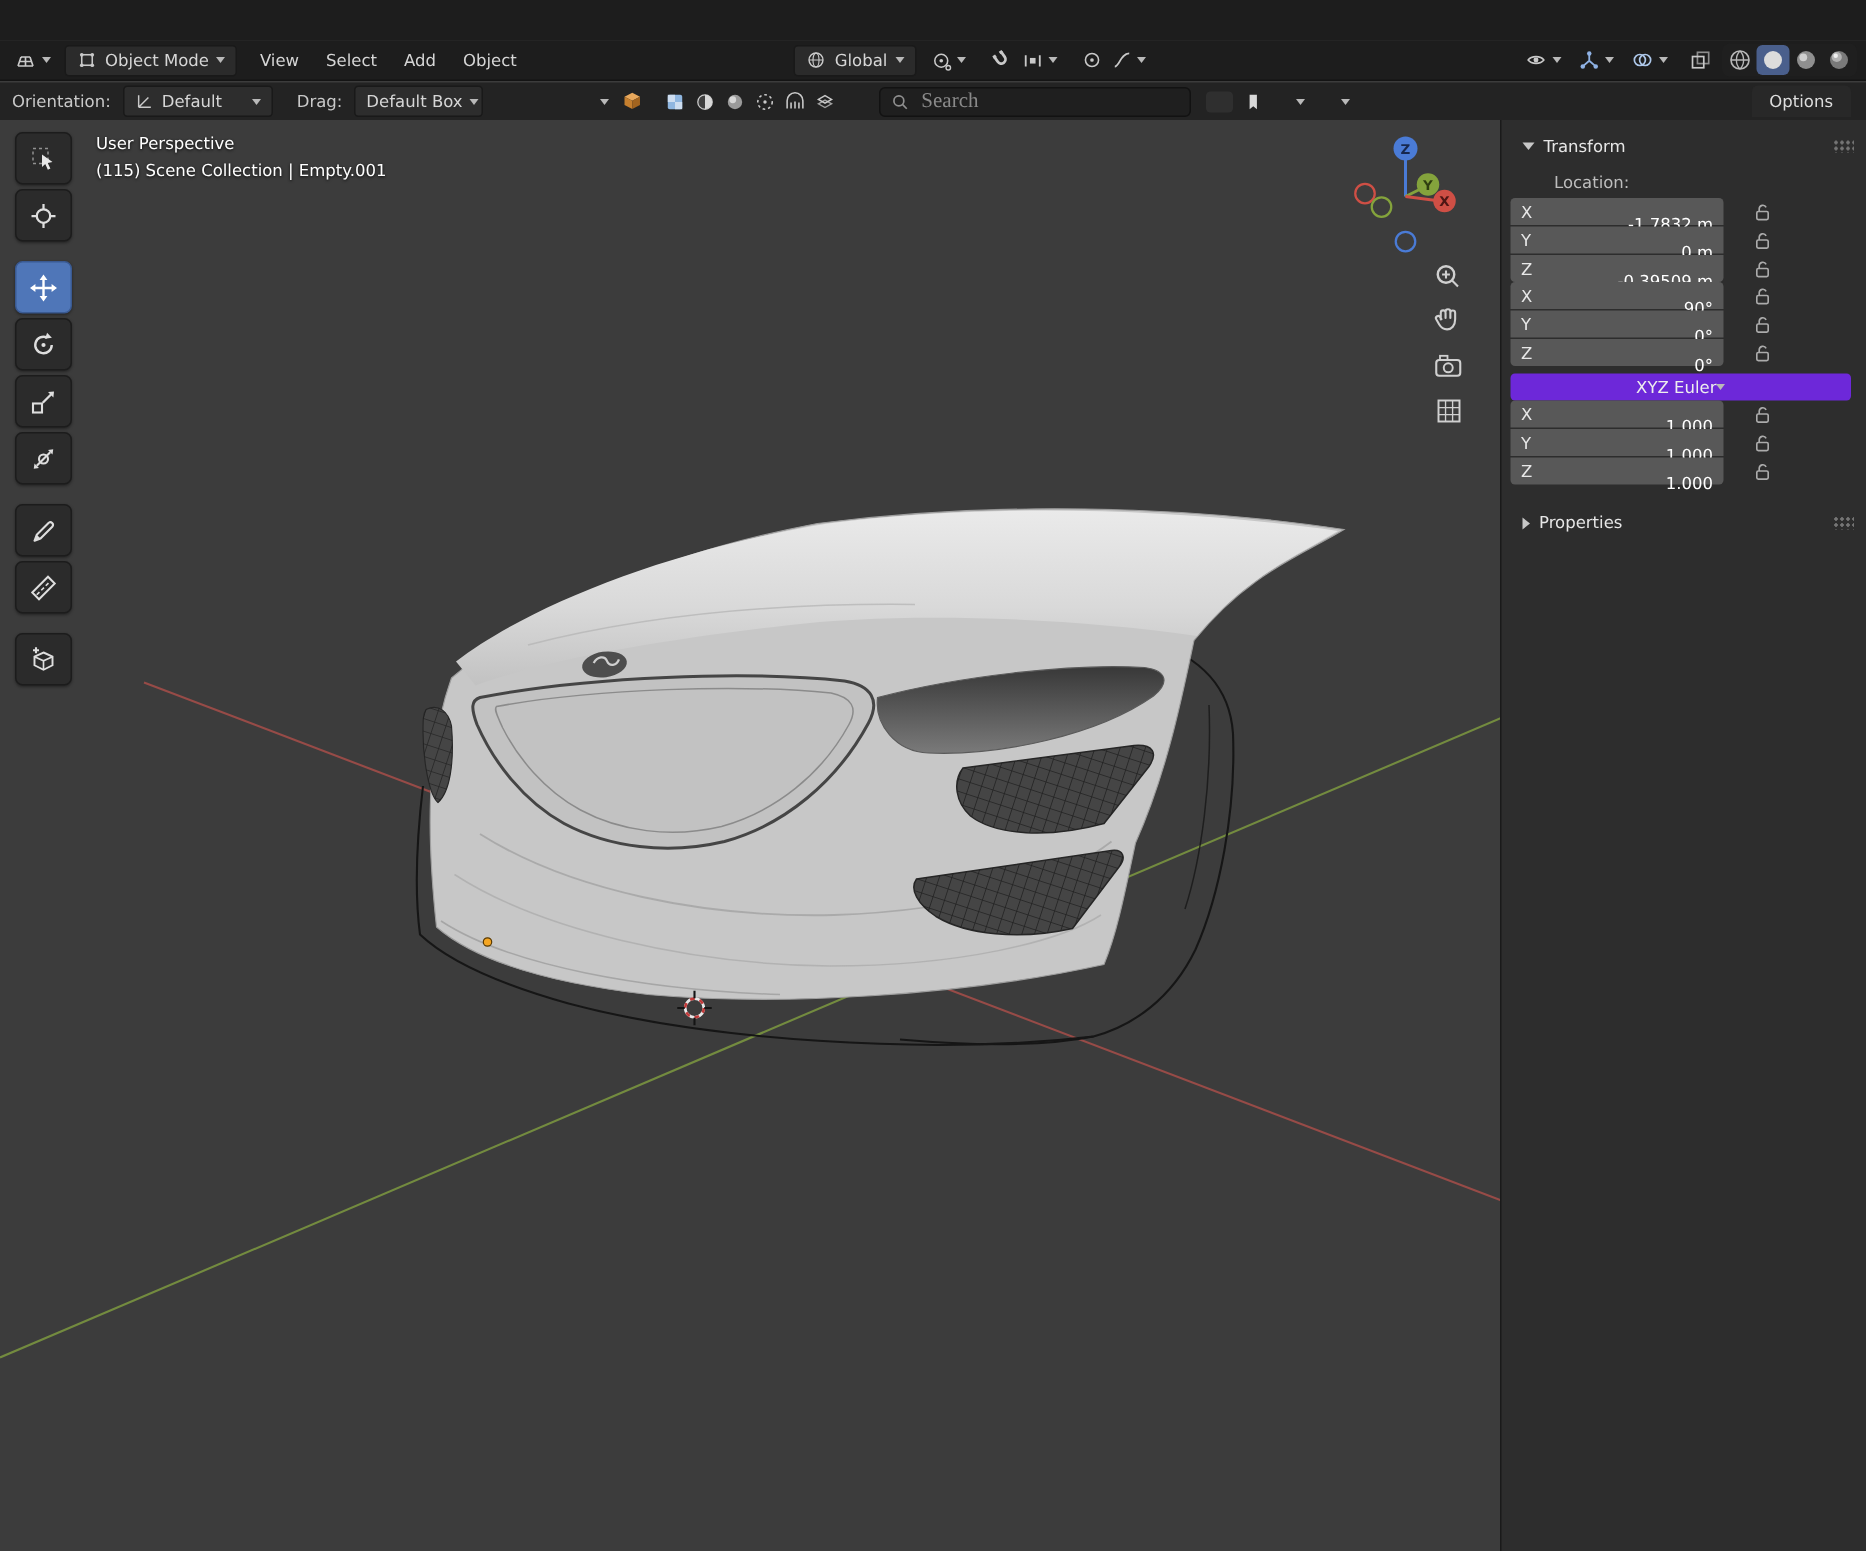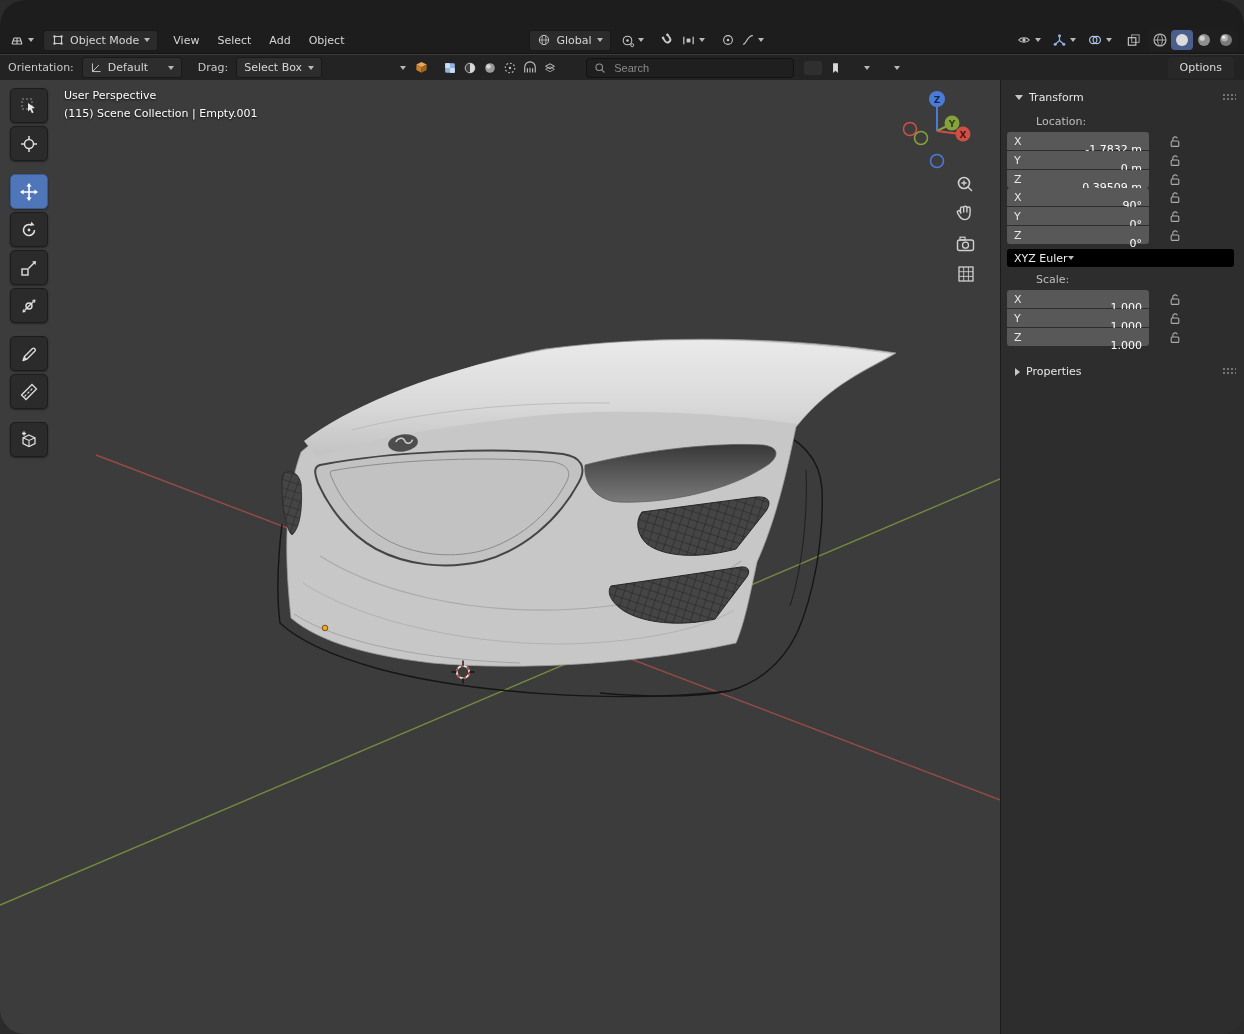--- a/index.html
+++ b/index.html
@@ -1,39 +1,39 @@
 <!DOCTYPE html>
 <html><head>
 <meta charset="utf-8">
 <style>
   html,body{margin:0;padding:0;background:#2b2b2b;}
   .app{position:relative;width:1244px;height:1034px;overflow:hidden;
        font-family:"DejaVu Sans",sans-serif;font-size:11px;color:#d6d6d6;
-       background:#3c3c3c;user-select:none;border-radius:25px;}
+       background:#3c3c3c;user-select:none;}
   svg{display:block}
 
   
   .topstrip{position:absolute;left:0;top:0;width:100%;height:27px;background:#1d1d1d;}
   .bar1{position:absolute;left:0;top:27px;width:100%;height:27px;background:#1d1d1d;
         border-bottom:1px solid #141414;display:flex;align-items:center;padding:0 6px;box-sizing:border-box;}
   .bar2{position:absolute;left:0;top:55px;width:100%;height:25px;background:#232323;
         display:flex;align-items:center;padding:0 8px;box-sizing:border-box;}
   .dd{background:#2b2b2b;border:1px solid #191919;border-radius:3px;height:21px;box-sizing:border-box;
       display:inline-flex;align-items:center;gap:5px;padding:0 7px;white-space:nowrap;}
   .bar2 .dd{background:#2d2d2d;}
   .menu{padding:3px 9px;border-radius:3px;white-space:nowrap;}
   .ibtn{display:inline-flex;align-items:center;gap:3px;padding:2px 3px;border-radius:3px;}
   .tri{width:0;height:0;display:inline-block}
   .tri.dd-c{border-left:3.5px solid transparent;border-right:3.5px solid transparent;border-top:4.5px solid #b9b9b9;}
   .tri.down{border-left:4px solid transparent;border-right:4px solid transparent;border-top:5px solid #c7c7c7;}
   .tri.right{border-top:4px solid transparent;border-bottom:4px solid transparent;border-left:5px solid #c7c7c7;}
   .lbl{color:#c9c9c9;white-space:nowrap;}
   .search{display:inline-flex;align-items:center;gap:6px;background:#1f1f1f;border:1px solid #121212;
           border-radius:4px;height:20px;padding:0 7px;width:208px;box-sizing:border-box;}
-  .search input{background:transparent;border:none;outline:none;color:#cfcfcf;font-family:Liberation Sans, sans-serif;font-size:11px;width:160px;}
+  .search input{background:transparent;border:none;outline:none;color:#cfcfcf;font-family:Liberation Serif, serif;font-size:14px;width:160px;}
   .search input::placeholder{color:#8a8a8a;}
   .pill-disabled{width:18px;height:14px;background:#3a3a3a;border-radius:3px;opacity:.55;}
   .options-btn{margin-right:2px;background:#282828;border-radius:4px 4px 0 0;padding:4px 12px;color:#dddddd;}
   .shade-group{display:flex;background:#1f1f1f;border-radius:5px;padding:1px;margin-left:4px;}
   .shade-seg{width:22px;height:20px;display:grid;place-items:center;border-radius:4px;}
   .shade-seg.active{background:#4a5f8c;}
 
   
   .ltoolbar{position:absolute;left:10px;top:88px;display:flex;flex-direction:column;gap:3px;z-index:5;}
   .tgap{height:7px;}
@@ -52,22 +52,22 @@
   .grip{margin-left:auto;width:14px;height:9px;
         background-image:radial-gradient(circle,#757575 1px,transparent 1.3px);background-size:4px 4px;}
   .sec-label{padding:6px 0 4px 7px;color:#bdbdbd;margin-left:28px;}
   .grp{margin-left:6px;width:174px;display:flex;flex-direction:column;gap:1px;}
   .prow{display:flex;align-items:center;}
   .pfield{width:174px;height:18px;background:#585858;display:flex;align-items:center;
           justify-content:space-between;padding:0 7px;box-sizing:border-box;color:#f0f0f0;}
   .grp .prow:first-child .pfield{border-radius:3px 3px 0 0;}
   .grp .prow:last-child  .pfield{border-radius:0 0 3px 3px;}
   .lock{margin-left:20px;display:grid;place-items:center;}
-  .mode-dd{margin:5px 0 0 6px;width:227px;height:18px;background:#000000;border-radius:3px;
-           display:flex;align-items:center;justify-content:flex-start;padding:0 7px;box-sizing:border-box;color:#eeeeee;}
+  .mode-dd{margin:5px 0 0 6px;width:227px;height:18px;background:#6d28d9;border-radius:3px;
+           display:flex;align-items:center;justify-content:center;padding:0 7px;box-sizing:border-box;color:#eeeeee;}
   .props{margin-top:14px;}
   .pv{color:#ffffff;margin-top:16px;}
   .ax{color:#e8e8e8;}
 </style>
 </head>
 <body>
 
 <div class="app">
 
   <div class="topstrip"></div>
@@ -216,21 +216,21 @@
         <svg width="13" height="13" viewBox="0 0 16 16">
           <path d="M3,13 H13 M3,13 V3 M3,13 L11,5" stroke="#c9c9c9" stroke-width="1.2" fill="none"></path>
         </svg>
         <span>Default</span>
       </span>
       <span class="tri dd-c"></span>
     </span>
 
     <span class="lbl" style="margin-left:16px;">Drag:</span>
     <span class="dd" style="margin-left:8px;width:86px;justify-content:space-between;">
-      <span>Select Box</span>
+      <span>Default Box</span>
       <span class="tri dd-c"></span>
     </span>
 
     <span class="tri dd-c" style="margin-left:78px;"></span>
 
     <span class="ibtn" style="margin-left:5px;">
       <svg width="15" height="15" viewBox="0 0 16 16">
         <path d="M8,2 L13.5,4.8 L8,7.6 L2.5,4.8 Z" fill="#e8a85c"></path>
         <path d="M2.5,4.8 L8,7.6 V13.5 L2.5,10.6 Z" fill="#c57f2e"></path>
         <path d="M13.5,4.8 L8,7.6 V13.5 L13.5,10.6 Z" fill="#a2641f"></path>
@@ -556,21 +556,20 @@
             </svg>
           </span>
       </div>
     </div>
 
     <div class="mode-dd">
       <span>XYZ Euler</span>
       <span class="tri dd-c"></span>
     </div>
 
-    <div class="sec-label">Scale:</div>
     <div class="grp">
       <div class="prow">
         <div class="pfield">
           <span class="ax">X</span>
           <span class="pv">1.000</span>
         </div>
         <span class="lock">
             <svg width="12" height="13" viewBox="0 0 12 13">
               <rect x="2.2" y="6" width="7.6" height="5.4" rx="1" fill="none" stroke="#ababab" stroke-width="1.1"></rect>
               <path d="M3.8,6 V4.2 a2.4,2.4 0 0 1 4.6,-0.9" fill="none" stroke="#ababab" stroke-width="1.1"></path>

